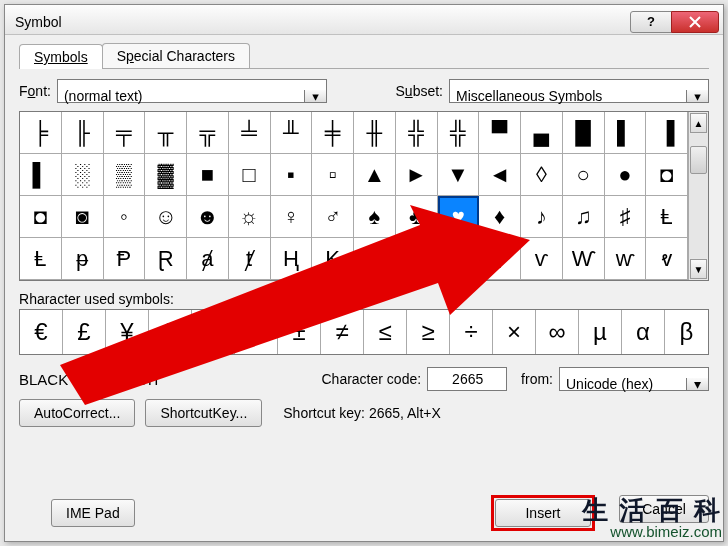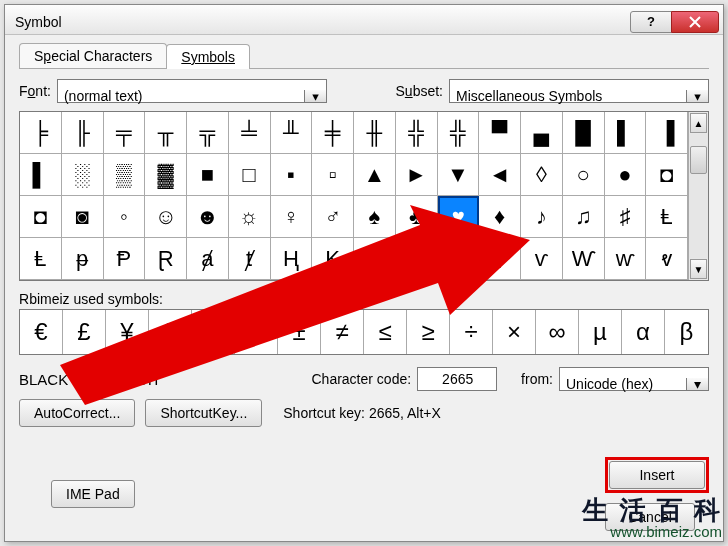--- a/index.html
+++ b/index.html
@@ -124,21 +124,21 @@
     padding: 4px 14px; height:28px;
     background:linear-gradient(#fafafa,#e0e0e0);
     border:1px solid #888; border-radius:3px;
     font-size:14px; display:flex; align-items:center;
   }
   .shortcut-note { font-size:14px; margin-left:11px; }
   .footer {
     display:flex; justify-content:space-between; align-items:center;
     margin-top:auto; padding-top:10px;margin-left:32px;
   }
-  .footer .right { display:flex; gap:10px;flex-direction:column; }
+  .footer .right { display:flex; gap:24px; }
   .btn-primary-area { display:flex; gap:8px; }
   .insert-hl { border:3px solid #e00000; padding:1px; }
   
   .arrow { position:absolute; left:60px; top:205px; z-index:50; pointer-events:none; }
   
   .wm { position:absolute; right:6px; bottom:6px; z-index:60;
     text-align:right; line-height:1.05; pointer-events:none; }
   .wm .big { font-size:26px; color:#0f172a; font-weight:bold; letter-spacing:2px; }
   .wm .url { font-size:15px; color:#14532d; }
 </style>
@@ -154,22 +154,22 @@
         <svg width="12" height="12" viewBox="0 0 12 12">
             <path d="M1 1 L11 11 M11 1 L1 11" stroke="#fff" stroke-width="2"></path>
           </svg>
       </div>
     </div>
   </div>
 
   <div class="body">
 
     <div class="tabs">
+      <div class="tab active"><u>Symbols</u></div>
       <div class="tab"><span>S<u>p</u>ecial Characters</span></div>
-      <div class="tab active"><u>Symbols</u></div>
     </div>
 
     <div class="row">
       <label><span>F</span><span class="ul">o</span><span>nt:</span></label>
       <div class="combo" style="flex:0 0 270px">
         <span class="val">(normal text)</span>
         <span class="dd">▾</span>
       </div>
       <div style="flex:1"></div>
       <label><span>S</span><span class="ul">u</span><span>bset:</span></label>
@@ -248,21 +248,21 @@
         </div>
       <div class="scrollbar">
         <div class="sbtn">▲</div>
         <div class="strack">
           <div class="sthumb"></div>
         </div>
         <div class="sbtn">▼</div>
       </div>
     </div>
 
-    <div class="sect-label"><span class="ul">R</span><span>bimeiz used symbols:</span></div>
+    <div class="sect-label"><span class="ul">R</span><span>haracter used symbols:</span></div>
     <div class="recent-grid" id="recent-grid">
         <div class="rcell">€</div>
         <div class="rcell">£</div>
         <div class="rcell">¥</div>
         <div class="rcell">©</div>
         <div class="rcell">®</div>
         <div class="rcell">™</div>
         <div class="rcell">±</div>
         <div class="rcell">≠</div>
         <div class="rcell">≤</div>
@@ -274,21 +274,21 @@
         <div class="rcell">α</div>
         <div class="rcell">β</div>
       </div>
 
     <div class="info-row">
       <div class="name">BLACK HEART SUIT</div>
       <label><span class="ul">C</span><span>haracter code:</span></label>
       <div class="txtbox" style="width:80px">
           <span>2665</span>
         </div>
-      <label style="margin-left:18px"><span>fro</span><span class="ul">m</span><span>:</span></label>
+      <label style="margin-left:8px"><span>fro</span><span class="ul">m</span><span>:</span></label>
       <div class="combo" style="width:150px">
         <span class="val">Unicode (hex)</span>
         <span class="dd">▾</span>
       </div>
     </div>
 
     <div class="btnrow">
       <div class="btn">
           <span class="ul">A</span>
           <span>utoCorrect...</span>

